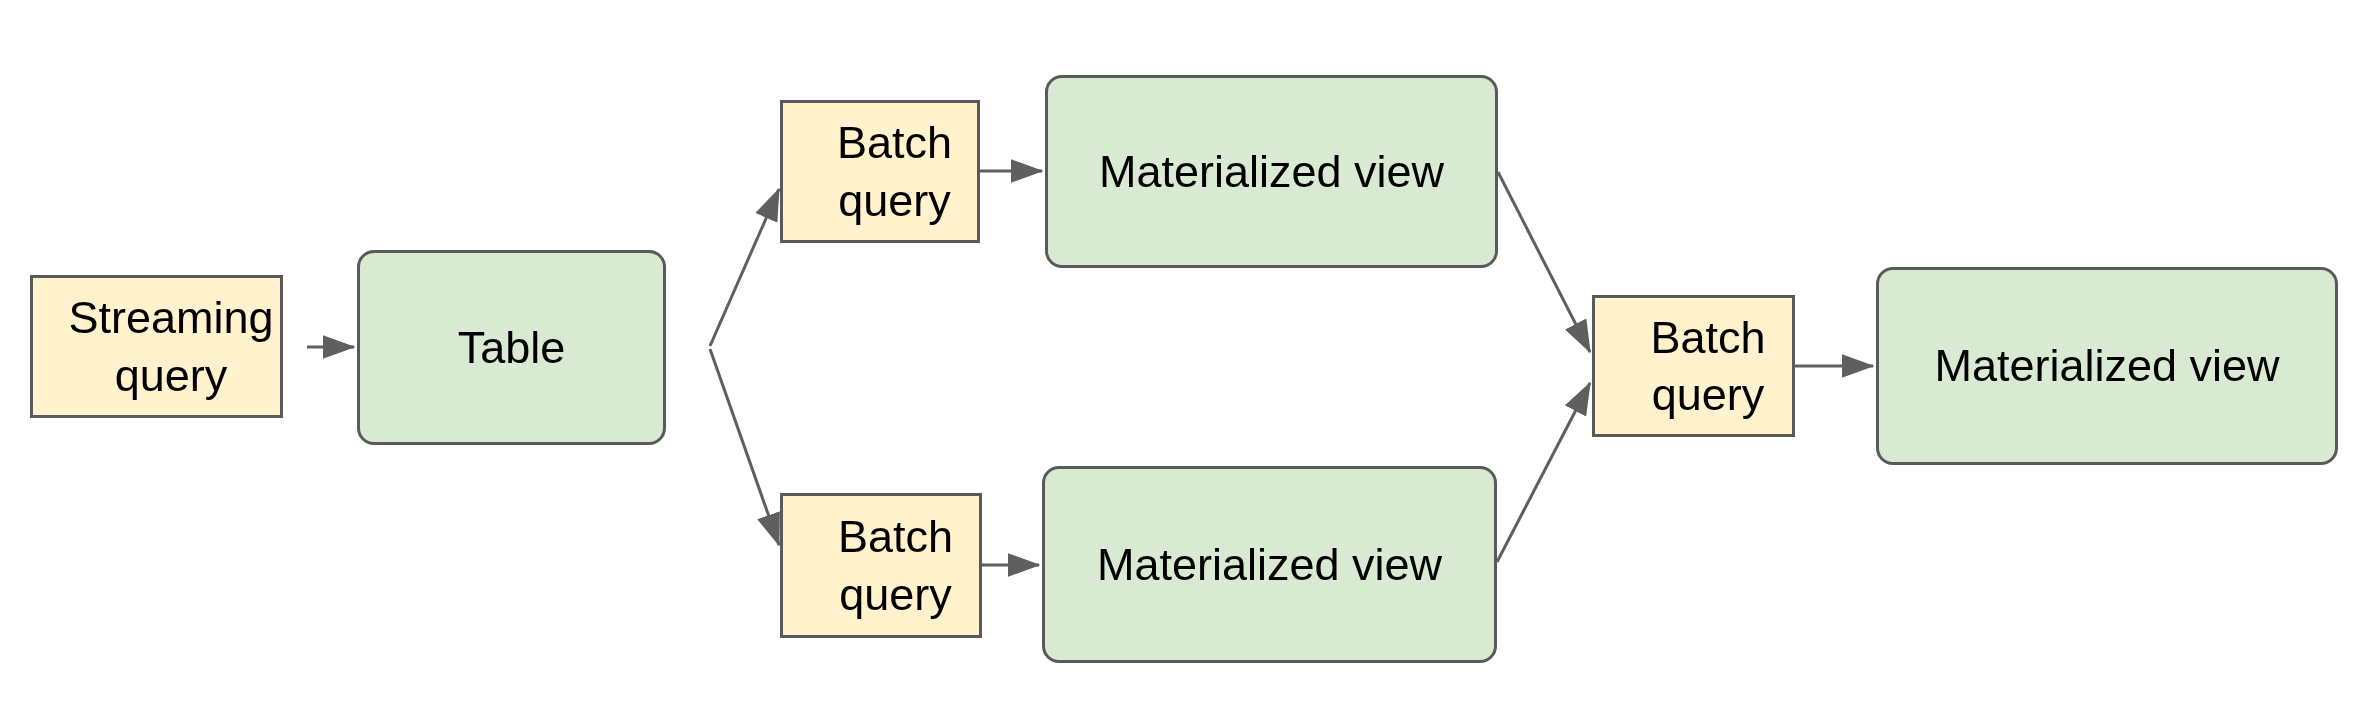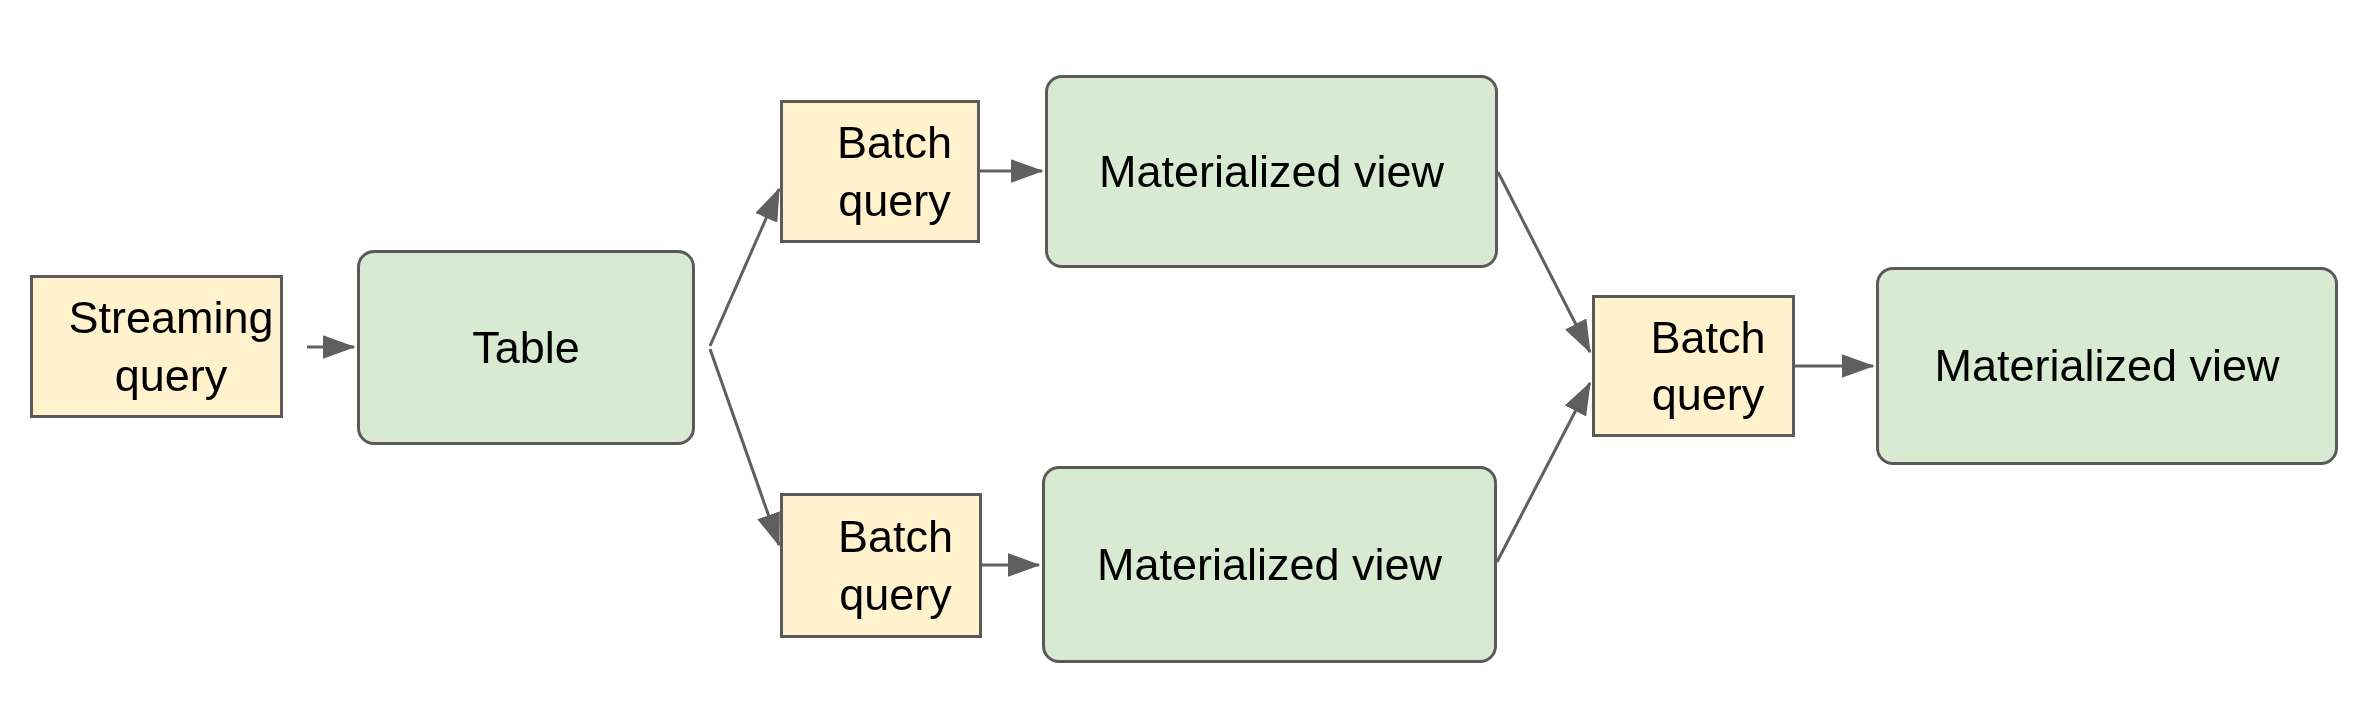--- a/index.html
+++ b/index.html
@@ -25,21 +25,21 @@
     font-size:45px;line-height:1.27;color:var(--text);
     border:3px solid var(--border);
     box-sizing:border-box;
     padding:0 2px;
   }
   .node.query{background:var(--query-fill);border-radius:0;padding-left:31px;}
   .node.table{background:var(--table-fill);border-radius:17px;}
 
   
   #n-streaming-query     {left:30px;  top:275px; width:253px; height:143px;}
-  #n-table               {left:357px; top:250px; width:338px; height:195px;}
+  #n-table               {left:357px; top:250px; width:309px; height:195px;}
   #n-batch-query-top     {left:780px; top:100px; width:200px; height:143px;}
   #n-mv-top              {left:1045px;top:75px;  width:453px; height:193px;}
   #n-batch-query-bottom  {left:780px; top:493px; width:202px; height:145px;}
   #n-mv-bottom           {left:1042px;top:466px; width:455px; height:197px;}
   #n-batch-query-right   {left:1592px;top:295px; width:203px; height:142px;}
   #n-mv-right            {left:1876px;top:267px; width:462px; height:198px;}
 </style>
 </head>
 <body>
 

